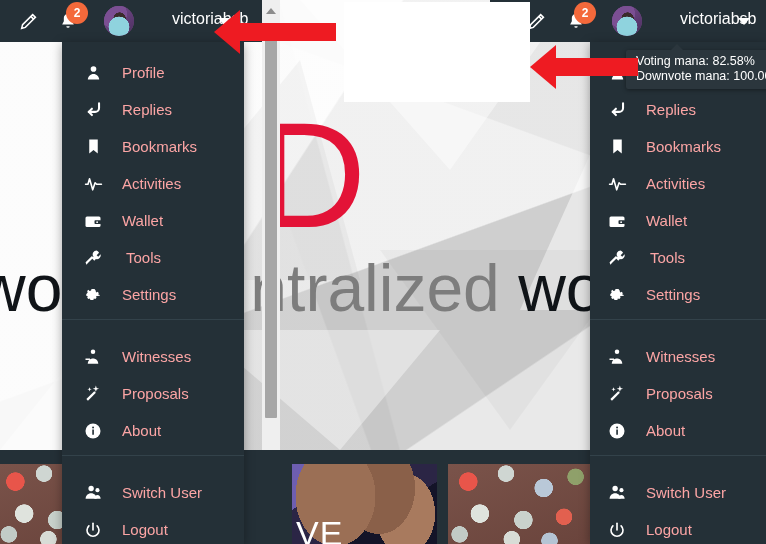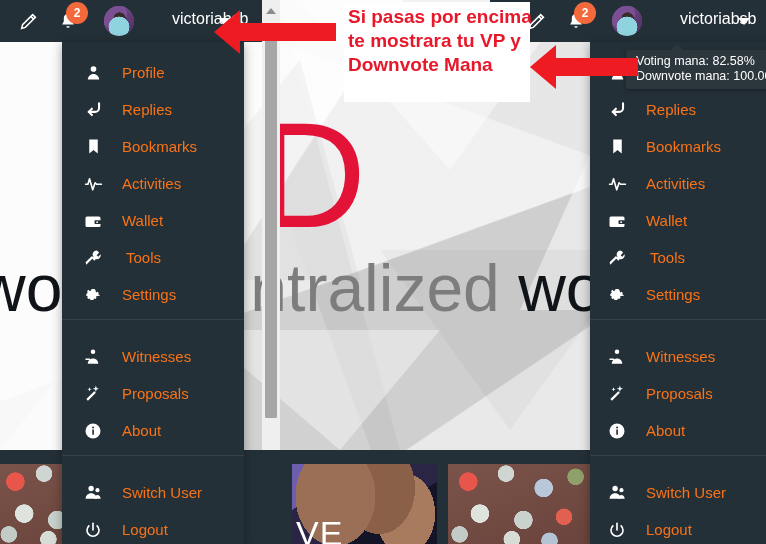--- a/index.html
+++ b/index.html
@@ -136,21 +136,21 @@
   .menu .sep{height:1px;background:#33424a;margin:6px 0;}
   .mi{
     display:flex;align-items:center;height:37px;cursor:default;
     padding-left:18px;box-sizing:border-box;
   }
   .menu-right .mi{padding-left:14px;}
   .mi .gi{
     width:26px;height:22px;flex:0 0 26px;display:flex;align-items:center;justify-content:center;
     color:#ffffff;
   }
-  .mi .lbl{margin-left:16px;font-size:15px;color:#f97316;white-space:nowrap;}
+  .mi .lbl{margin-left:16px;font-size:15px;color:#fca5a5;white-space:nowrap;}
   .mi svg{display:block;}
   .pad-top{height:12px;}
 
   
   .anno-box{
     position:absolute;left:344px;top:2px;width:186px;height:100px;
     background:#ffffff;
   }
   .anno-text{
     position:absolute;left:348px;top:5px;width:186px;
@@ -522,21 +522,20 @@
     </div>
   </div>
 
   <div class="tooltip">
     <span class="tip"></span>
     <div>Voting mana: 82.58%</div>
     <div>Downvote mana: 100.00%</div>
   </div>
 
   <div class="anno-box"></div>
-  <div class="anno-text">Si pasas por encima te mostrara tu VP y Downvote Mana</div>
 
   <div class="arrow" id="arrow-left">
     <span class="head"></span>
       <span class="shaft"></span>
   </div>
   <div class="arrow" id="arrow-right">
     <span class="head"></span>
       <span class="shaft"></span>
   </div>
 

